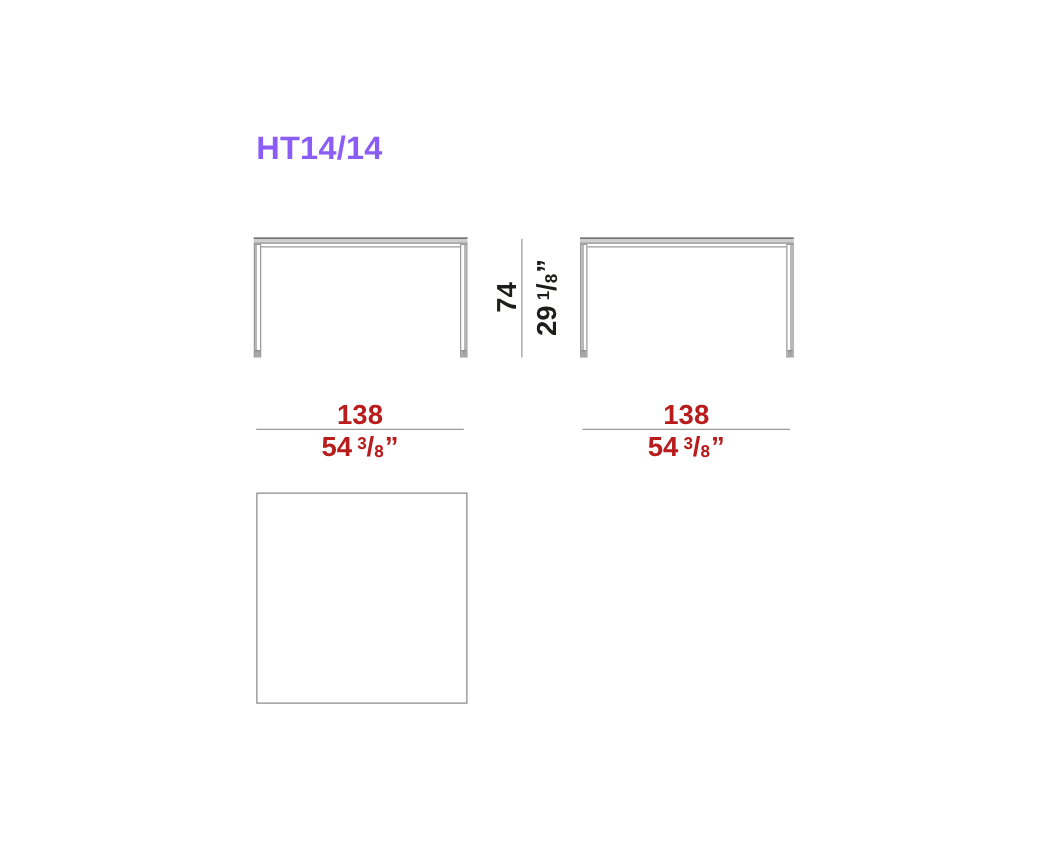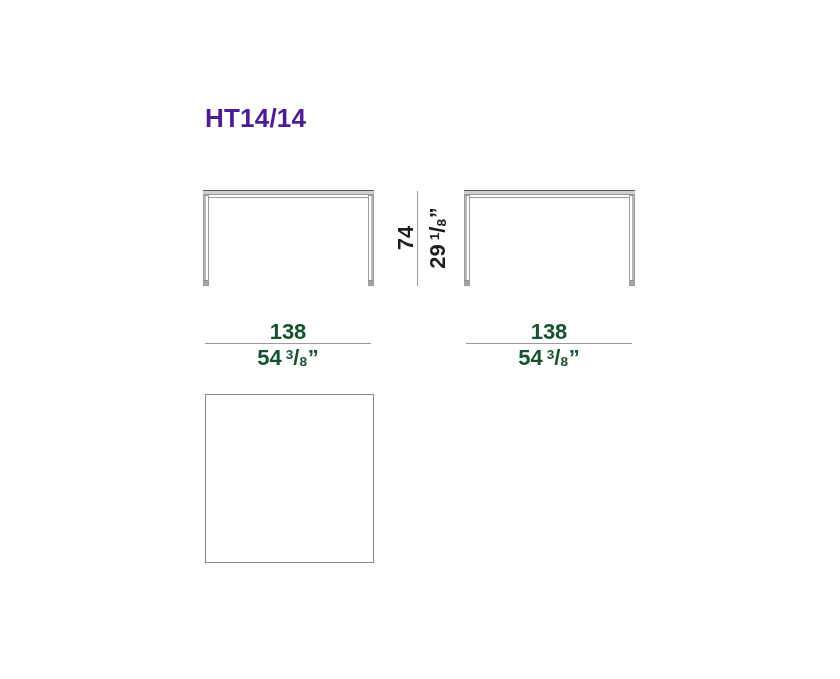--- a/index.html
+++ b/index.html
@@ -15,21 +15,21 @@
     font-family: "Liberation Sans", sans-serif;
     overflow: hidden;
   }
   .title {
     position: absolute;
     left: 205px;
     top: 103px;
     margin: 0;
     font-size: 26px;
     font-weight: bold;
-    color: #4c1d95;
+    color: #8b5cf6;
     letter-spacing: 0.2px;
   }
   
   .tabletop {
     position: absolute;
     top: 190px;
     width: 171px;
     height: 5px;
     box-sizing: border-box;
     background: #cfcfcf;
@@ -74,21 +74,21 @@
     top: 191px;
     width: 1px;
     height: 95px;
     background: #9a9a9a;
   }
   .dim-text {
     position: absolute;
     transform: translateX(-50%);
     font-size: 22px;
     font-weight: bold;
-    color: #14532d;
+    color: #b91c1c;
     white-space: nowrap;
     line-height: 1;
   }
   .dim-text.metric-h { top: 321px; }
   .dim-text.imperial-h { top: 347px; text-align: center; }
   .vlabel {
     position: absolute;
     transform: translate(-50%, -50%) rotate(-90deg);
     font-size: 22px;
     font-weight: bold;

